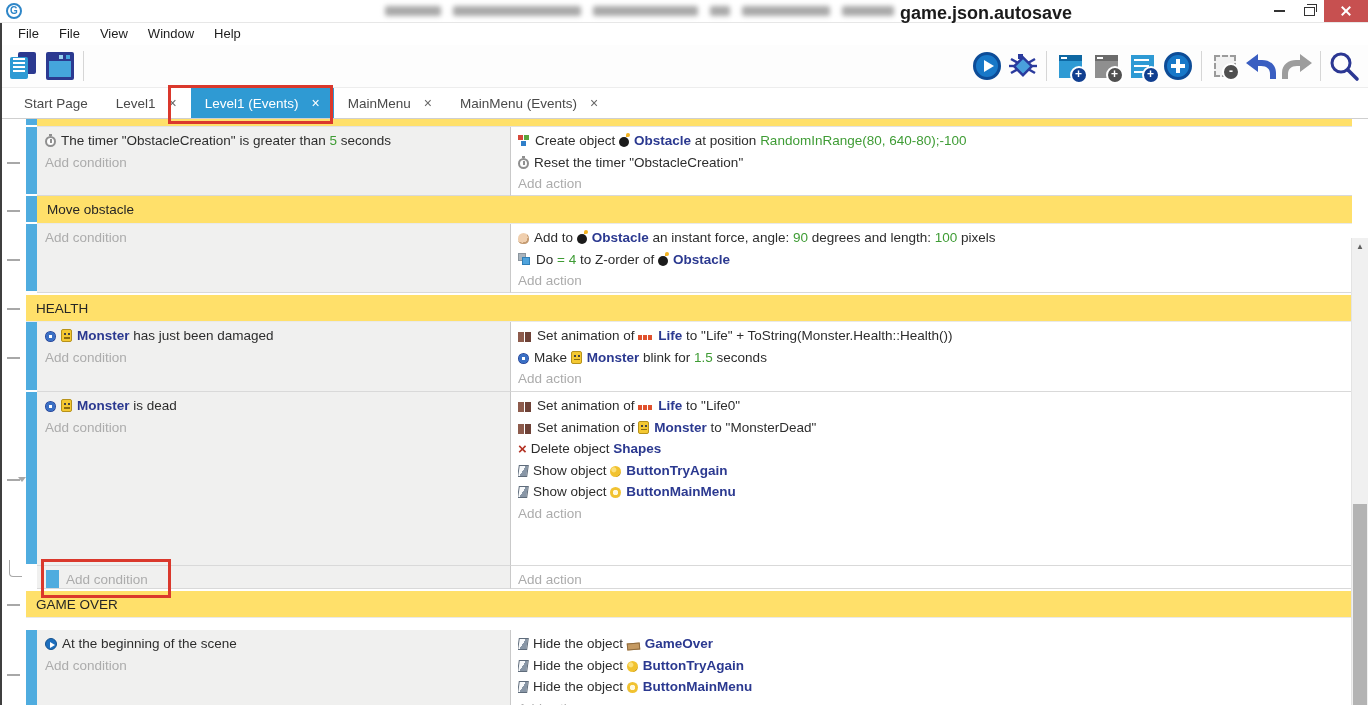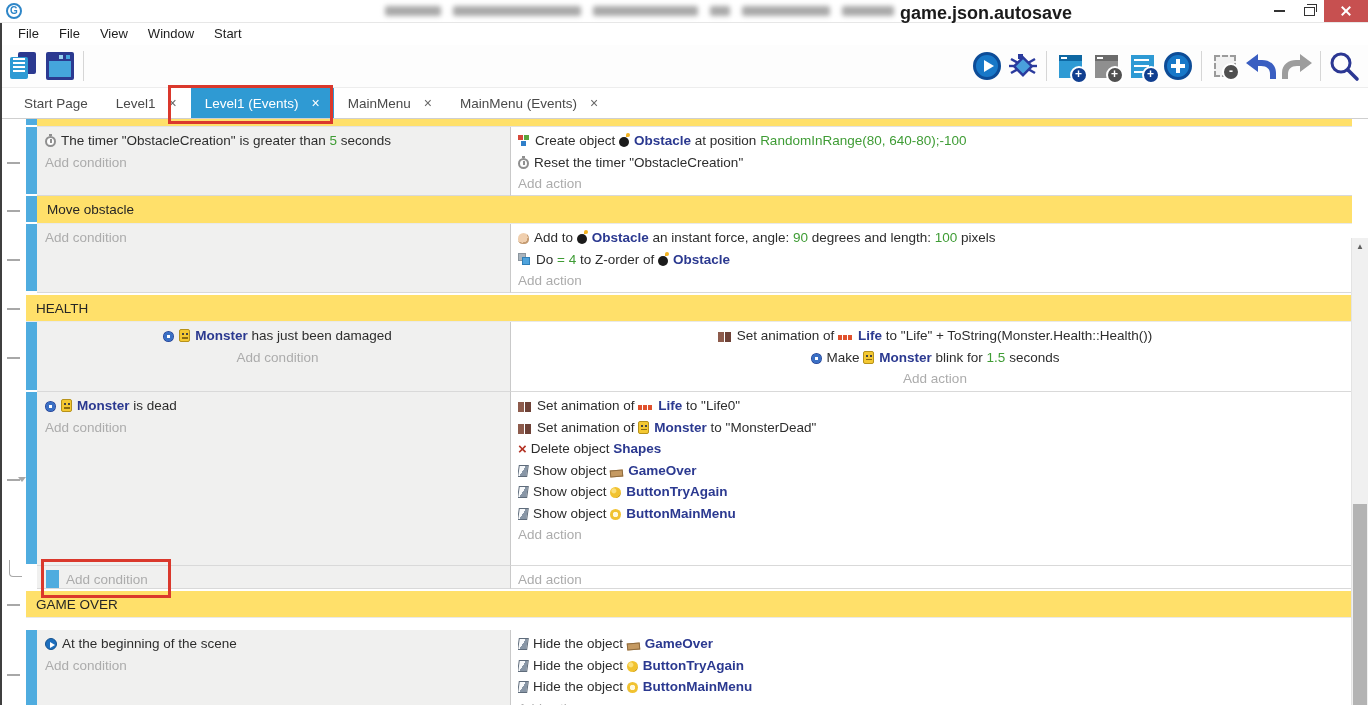--- a/index.html
+++ b/index.html
@@ -155,21 +155,21 @@
           <i></i>
         </div>
     </div>
   </div>
 
   <div class="menubar" id="menubar">
       <span class="menu-item">File</span>
       <span class="menu-item">File</span>
       <span class="menu-item">View</span>
       <span class="menu-item">Window</span>
-      <span class="menu-item">Start</span>
+      <span class="menu-item">Help</span>
     </div>
 
   <div class="toolbar">
     <div style="display:flex;align-items:center;" id="tb-left">
         <div class="tbtn">
           <span class="pm">
             <b></b>
           </span>
         </div>
         <div class="tbtn">
@@ -310,21 +310,21 @@
           </div>
           <div class="gdash"></div>
         </div>
         <div class="row" style="height: 29px; flex-direction: column;">
           <div class="bar"></div>
           <div class="comment-cell">
             <span>HEALTH</span>
           </div>
           <div class="gdash"></div>
         </div>
-        <div class="row" style="height: 70px; text-align: center;">
+        <div class="row" style="height: 70px;">
           <div class="bar"></div>
           <div class="cond">
             <div class="line"><span class="ei ei-gear"></span><span class="ei ei-monster"></span><span class="seg-object">Monster</span><span class="seg-plain"> has just been damaged</span></div>
             <div class="line placeholder"><span>Add condition</span></div>
           </div>
           <div class="act">
             <div class="line"><span class="ei ei-anim"></span><span class="seg-plain">Set animation of </span><span class="ei ei-life"></span><span class="seg-object">Life</span><span class="seg-plain"> to "Life" + ToString(Monster.Health::Health())</span></div>
             <div class="line"><span class="ei ei-gear"></span><span class="seg-plain">Make </span><span class="ei ei-monster"></span><span class="seg-object">Monster</span><span class="seg-plain"> blink for </span><span class="seg-green">1.5</span><span class="seg-plain"> seconds</span></div>
             <div class="line placeholder"><span>Add action</span></div>
           </div>
@@ -333,21 +333,20 @@
         <div class="row" style="height: 174px;">
           <div class="bar"></div>
           <div class="cond">
             <div class="line"><span class="ei ei-gear"></span><span class="ei ei-monster"></span><span class="seg-object">Monster</span><span class="seg-plain"> is dead</span></div>
             <div class="line placeholder"><span>Add condition</span></div>
           </div>
           <div class="act">
             <div class="line"><span class="ei ei-anim"></span><span class="seg-plain">Set animation of </span><span class="ei ei-life"></span><span class="seg-object">Life</span><span class="seg-plain"> to "Life0"</span></div>
             <div class="line"><span class="ei ei-anim"></span><span class="seg-plain">Set animation of </span><span class="ei ei-monster"></span><span class="seg-object">Monster</span><span class="seg-plain"> to "MonsterDead"</span></div>
             <div class="line"><span class="ei ei-delete"></span><span class="seg-plain">Delete object </span><span class="seg-object">Shapes</span></div>
-            <div class="line"><span class="ei ei-visibility"></span><span class="seg-plain">Show object </span><span class="ei ei-gameover"></span><span class="seg-object">GameOver</span></div>
             <div class="line"><span class="ei ei-visibility"></span><span class="seg-plain">Show object </span><span class="ei ei-button-tryagain"></span><span class="seg-object">ButtonTryAgain</span></div>
             <div class="line"><span class="ei ei-visibility"></span><span class="seg-plain">Show object </span><span class="ei ei-button-mainmenu"></span><span class="seg-object">ButtonMainMenu</span></div>
             <div class="line placeholder"><span>Add action</span></div>
           </div>
           <div class="gdash">
             <span class="tri"></span>
           </div>
         </div>
         <div class="row" style="height: 23px;">
           <div class="bar hidden"></div>

